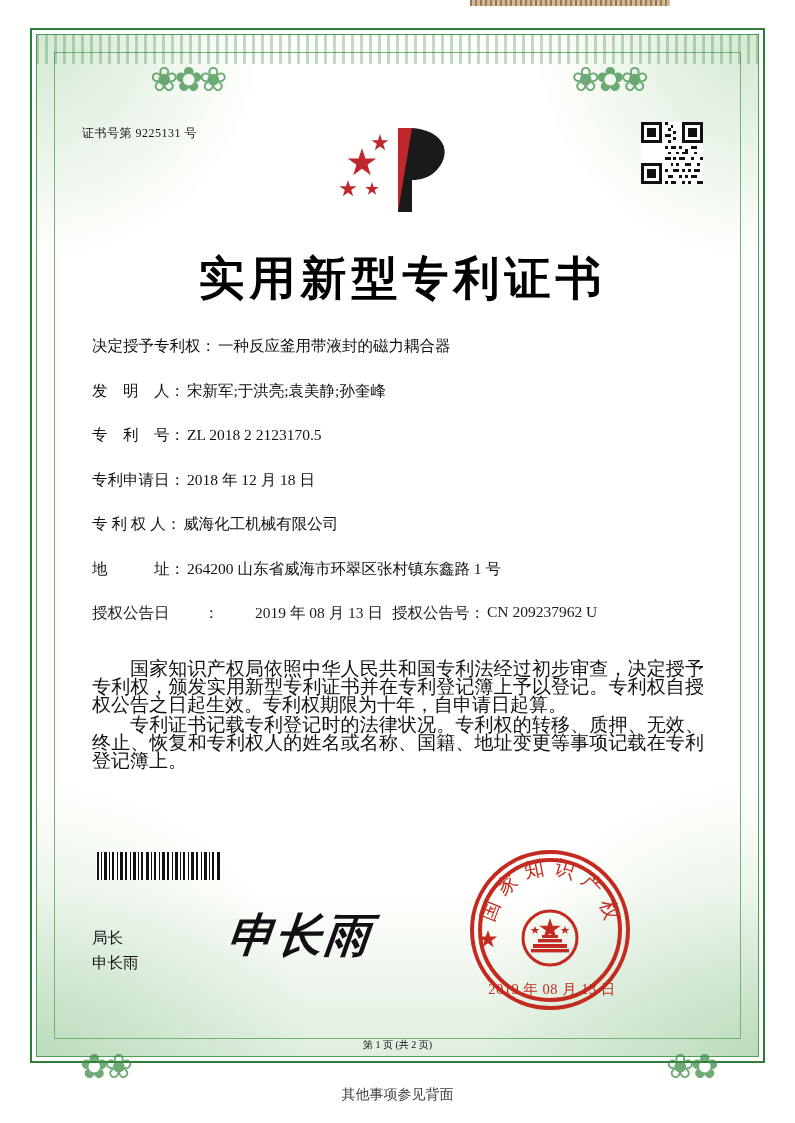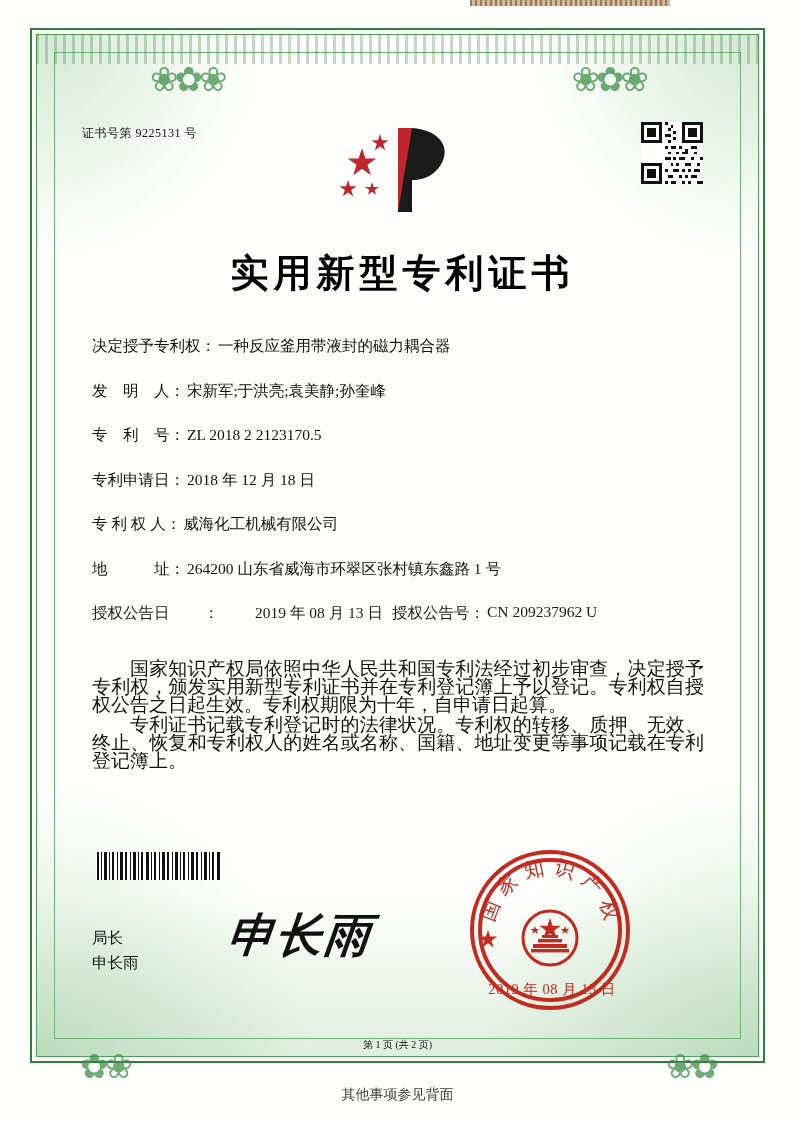--- a/index.html
+++ b/index.html
@@ -110,21 +110,21 @@
     width: 140px;
     height: 100px;
   }
 
   
   .title {
     position: absolute;
     left: 0; right: 0;
     top: 248px;
     text-align: center;
-    font-size: 38px;
+    font-size: 46px;
     font-weight: bold;
     letter-spacing: 5px;
     color: #000;
     font-family: "DejaVu Serif", "Liberation Serif", serif;
     padding-left: 10px;
   }
 
   
   .fields {
     position: absolute;

